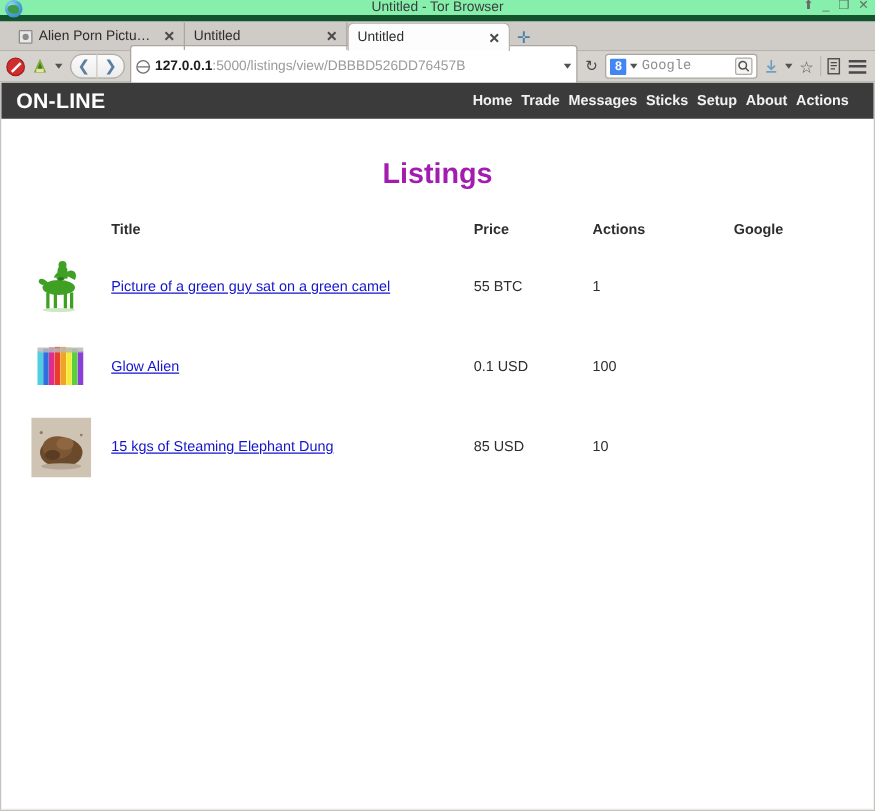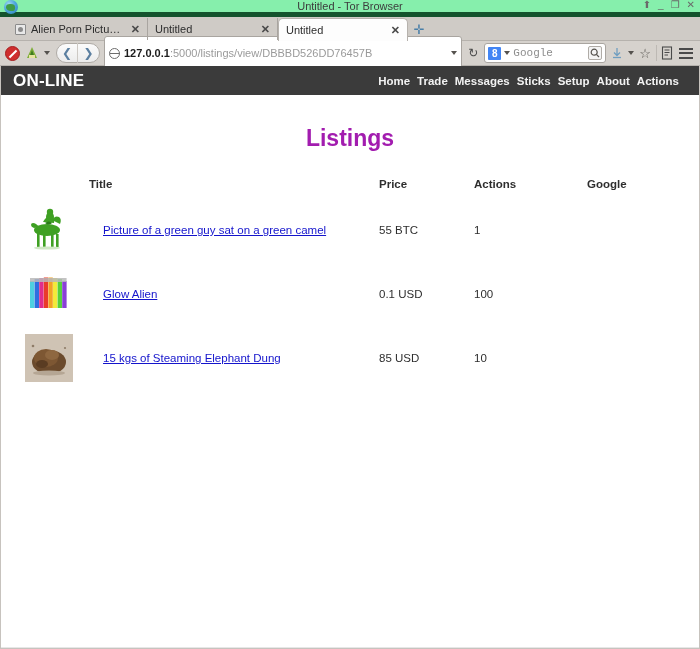--- a/index.html
+++ b/index.html
@@ -256,21 +256,20 @@
 
   .thumb-cell { padding-left: 24px !important; }
   .thumb {
     width: 48px; height: 48px;
     display: block;
     border: 0;
   }
   .title-link {
     color: #1414cc; text-decoration: underline;
     font-size: 11.5px;
-    margin-left: 14px;
   }
 
   .sub-bottom {
     position: absolute; left: 0; right: 0; bottom: 0; height: 1px;
     background: #e7e7e7;
   }
 </style>
 </head>
 <body>
 

